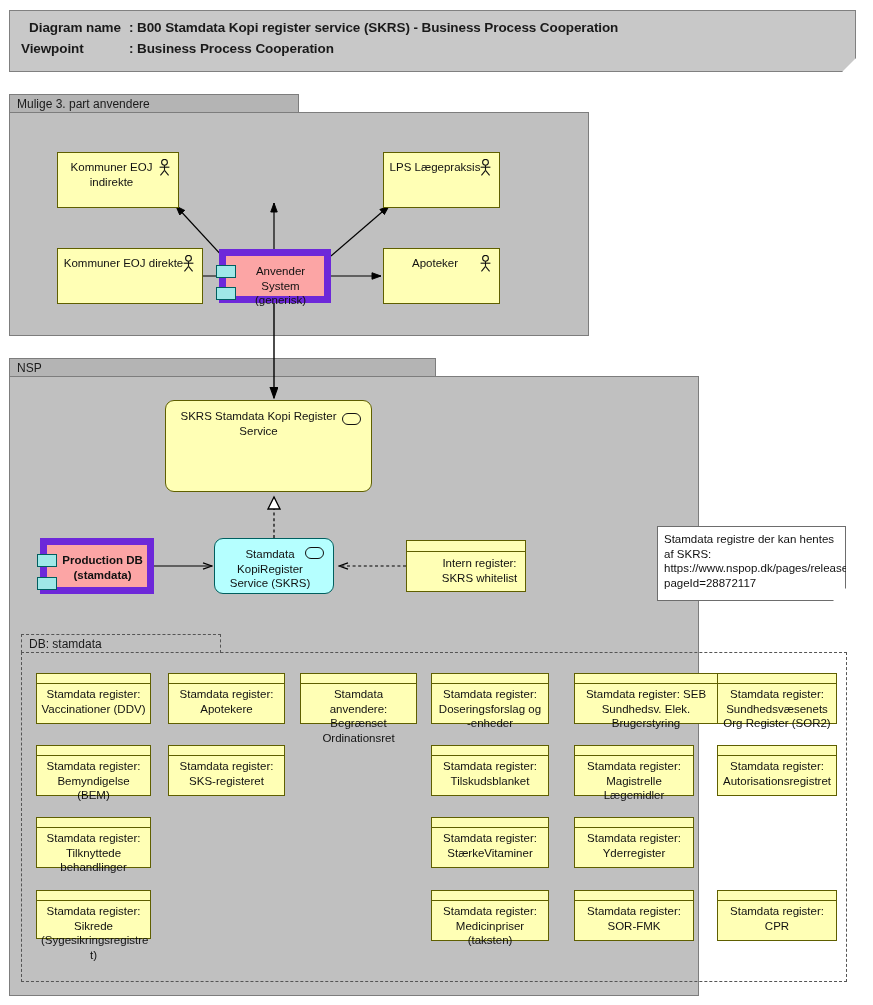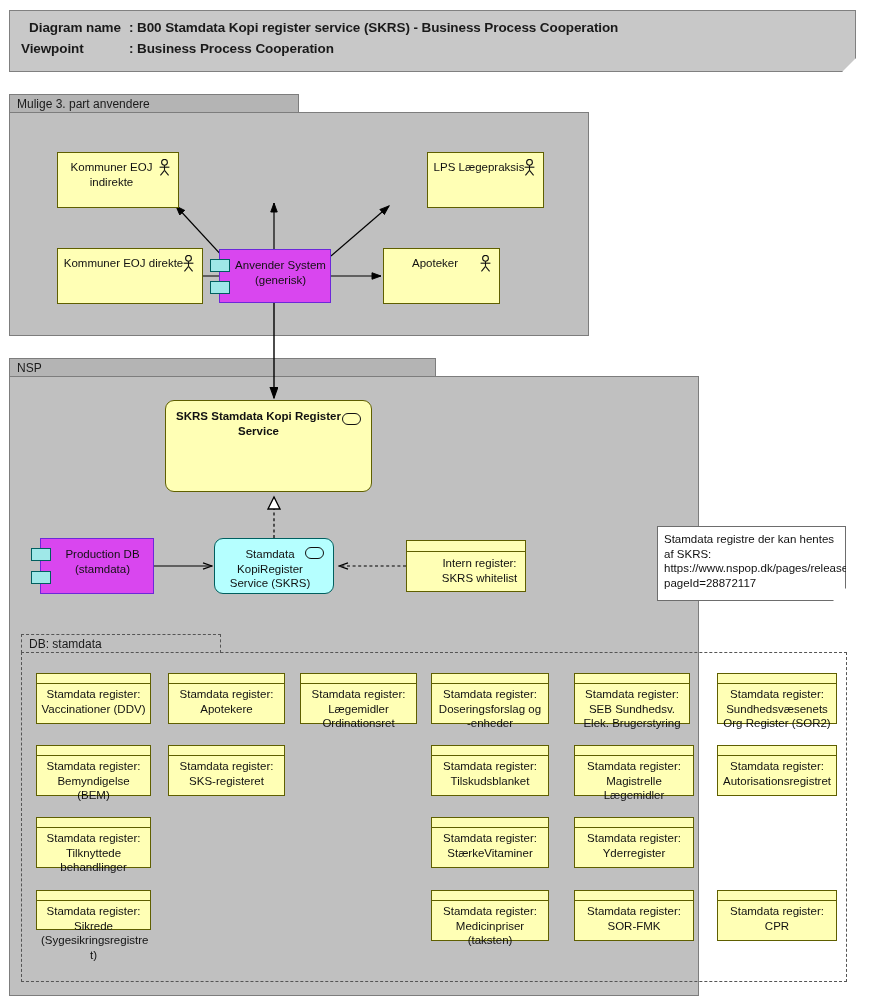--- a/index.html
+++ b/index.html
@@ -124,22 +124,22 @@
   .actor .label{ top:7px; }
   .actor-icon{
     position:absolute;
     right:7px; top:6px;
     width:13px; height:17px;
     z-index:6;
   }
 
   
   .component{
-    background:#d946ef;
-    border:1px solid #6d28d9;
+    background:#fca5a5;
+    border:7px solid #6d28d9;
   }
   .component .label{ top:8px; }
   .comp-tab{
     position:absolute;
     left:-10px;
     width:20px; height:13px;
     background:#9fe8e8;
     border:1px solid #005f5f;
     box-sizing:border-box;
     z-index:7;
@@ -280,21 +280,21 @@
       <circle cx="6.5" cy="3.3" r="2.9" fill="none" stroke="#111" stroke-width="1.1"></circle>
       <line x1="6.5" y1="6.3" x2="6.5" y2="11.4" stroke="#111" stroke-width="1.1"></line>
       <line x1="1.6" y1="8.2" x2="11.4" y2="8.2" stroke="#111" stroke-width="1.1"></line>
       <line x1="6.5" y1="11.4" x2="2.4" y2="16.3" stroke="#111" stroke-width="1.1"></line>
       <line x1="6.5" y1="11.4" x2="10.6" y2="16.3" stroke="#111" stroke-width="1.1"></line>
     </svg>
     <div class="label" style="padding-right:13px;">Kommuner EOJ indirekte</div>
   </div>
 
 
-  <div class="node actor" style="left:383px; top:152px; width:117px; height:56px;margin-left:44px;">
+  <div class="node actor" style="left:383px; top:152px; width:117px; height:56px;">
     <svg class="actor-icon" viewBox="0 0 13 17">
       <circle cx="6.5" cy="3.3" r="2.9" fill="none" stroke="#111" stroke-width="1.1"></circle>
       <line x1="6.5" y1="6.3" x2="6.5" y2="11.4" stroke="#111" stroke-width="1.1"></line>
       <line x1="1.6" y1="8.2" x2="11.4" y2="8.2" stroke="#111" stroke-width="1.1"></line>
       <line x1="6.5" y1="11.4" x2="2.4" y2="16.3" stroke="#111" stroke-width="1.1"></line>
       <line x1="6.5" y1="11.4" x2="10.6" y2="16.3" stroke="#111" stroke-width="1.1"></line>
     </svg>
     <div class="label" style="padding-right:13px;">LPS Lægepraksis</div>
   </div>
 
@@ -321,27 +321,27 @@
   </div>
 
   <div class="node component" style="left:219px; top:249px; width:112px; height:54px; z-index:6;">
     <div class="comp-tab" style="top:9px;"></div>
     <div class="comp-tab" style="top:31px;"></div>
     <div class="label" style="padding-left:11px;">Anvender System (generisk)</div>
   </div>
 
   <div class="node service" style="left:165px; top:400px; width:207px; height:92px;">
     <div class="svc-icon" style="right:10px; top:12px;"></div>
-    <div class="label" style="padding-right:20px;font-weight:bold;">SKRS Stamdata Kopi Register Service</div>
+    <div class="label" style="padding-right:20px;">SKRS Stamdata Kopi Register Service</div>
   </div>
 
   <div class="node component" style="left:40px; top:538px; width:114px; height:56px;">
     <div class="comp-tab" style="top:9px;"></div>
     <div class="comp-tab" style="top:32px;"></div>
-    <div class="label" style="padding-left:11px;">Production DB (stamdata)</div>
+    <div class="label" style="padding-left:11px;font-weight:bold;">Production DB (stamdata)</div>
   </div>
 
   <div class="node service cyan" style="left:214px; top:538px; width:120px; height:56px;">
     <div class="svc-icon" style="right:9px; top:8px;"></div>
     <div class="label" style="padding-right:8px;">Stamdata KopiRegister Service (SKRS)</div>
   </div>
 
   <div class="node dataobj" style="left:406px; top:540px; width:120px; height:52px;">
     <div class="band"></div>
     <div class="label">Intern register: SKRS whitelist</div>
@@ -355,27 +355,27 @@
       <div class="node reg" style="left: 36px; top: 673px; width: 115px; height: 51px;">
         <div class="band"></div>
         <div class="label">Stamdata register: Vaccinationer (DDV)</div>
       </div>
       <div class="node reg" style="left: 168px; top: 673px; width: 117px; height: 51px; padding-left: 20px;">
         <div class="band"></div>
         <div class="label">Stamdata register: Apotekere</div>
       </div>
       <div class="node reg" style="left: 300px; top: 673px; width: 117px; height: 51px;">
         <div class="band"></div>
-        <div class="label">Stamdata register: Lægemidler Ordinationsret</div>
+        <div class="label">Stamdata anvendere: Begrænset Ordinationsret</div>
       </div>
       <div class="node reg" style="left: 431px; top: 673px; width: 118px; height: 51px;">
         <div class="band"></div>
         <div class="label">Stamdata register: Doseringsforslag og -enheder</div>
       </div>
-      <div class="node reg" style="left: 574px; top: 673px; width: 116px; height: 51px;">
+      <div class="node reg" style="left: 574px; top: 673px; width: 144px; height: 51px;">
         <div class="band"></div>
         <div class="label">Stamdata register: SEB Sundhedsv. Elek. Brugerstyring</div>
       </div>
       <div class="node reg" style="left: 717px; top: 673px; width: 120px; height: 51px;">
         <div class="band"></div>
         <div class="label">Stamdata register: Sundhedsvæsenets Org Register (SOR2)</div>
       </div>
       <div class="node reg" style="left: 36px; top: 745px; width: 115px; height: 51px;">
         <div class="band"></div>
         <div class="label">Stamdata register: Bemyndigelse (BEM)</div>
@@ -401,21 +401,21 @@
         <div class="label">Stamdata register: Tilknyttede behandlinger</div>
       </div>
       <div class="node reg" style="left: 431px; top: 817px; width: 118px; height: 51px;">
         <div class="band"></div>
         <div class="label">Stamdata register: StærkeVitaminer</div>
       </div>
       <div class="node reg" style="left: 574px; top: 817px; width: 120px; height: 51px;">
         <div class="band"></div>
         <div class="label">Stamdata register: Yderregister</div>
       </div>
-      <div class="node reg" style="left: 36px; top: 890px; width: 115px; height: 40px;">
+      <div class="node reg" style="left: 36px; top: 890px; width: 115px; height: 49px;">
         <div class="band"></div>
         <div class="label">Stamdata register: Sikrede (Sygesikringsregistre t)</div>
       </div>
       <div class="node reg" style="left: 431px; top: 890px; width: 118px; height: 51px;">
         <div class="band"></div>
         <div class="label">Stamdata register: Medicinpriser (taksten)</div>
       </div>
       <div class="node reg" style="left: 574px; top: 890px; width: 120px; height: 51px;">
         <div class="band"></div>
         <div class="label">Stamdata register: SOR-FMK</div>

